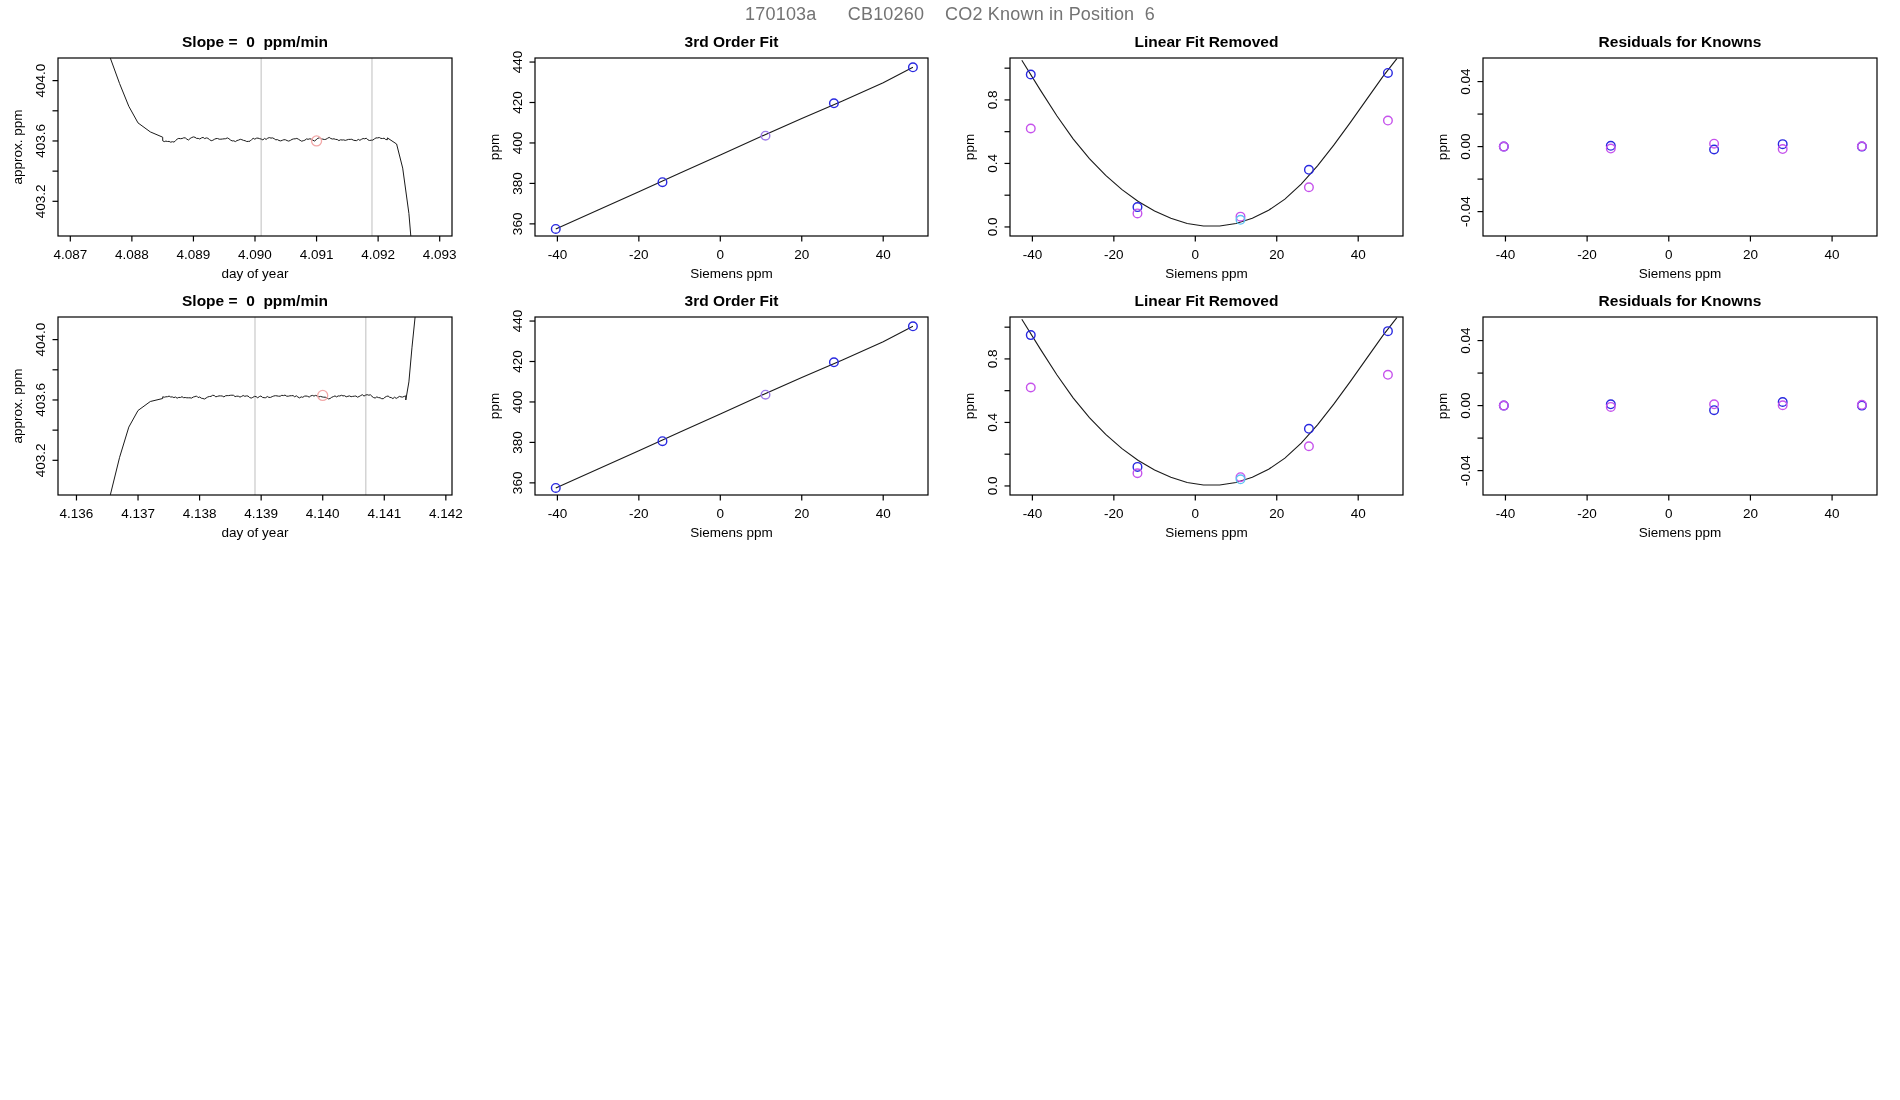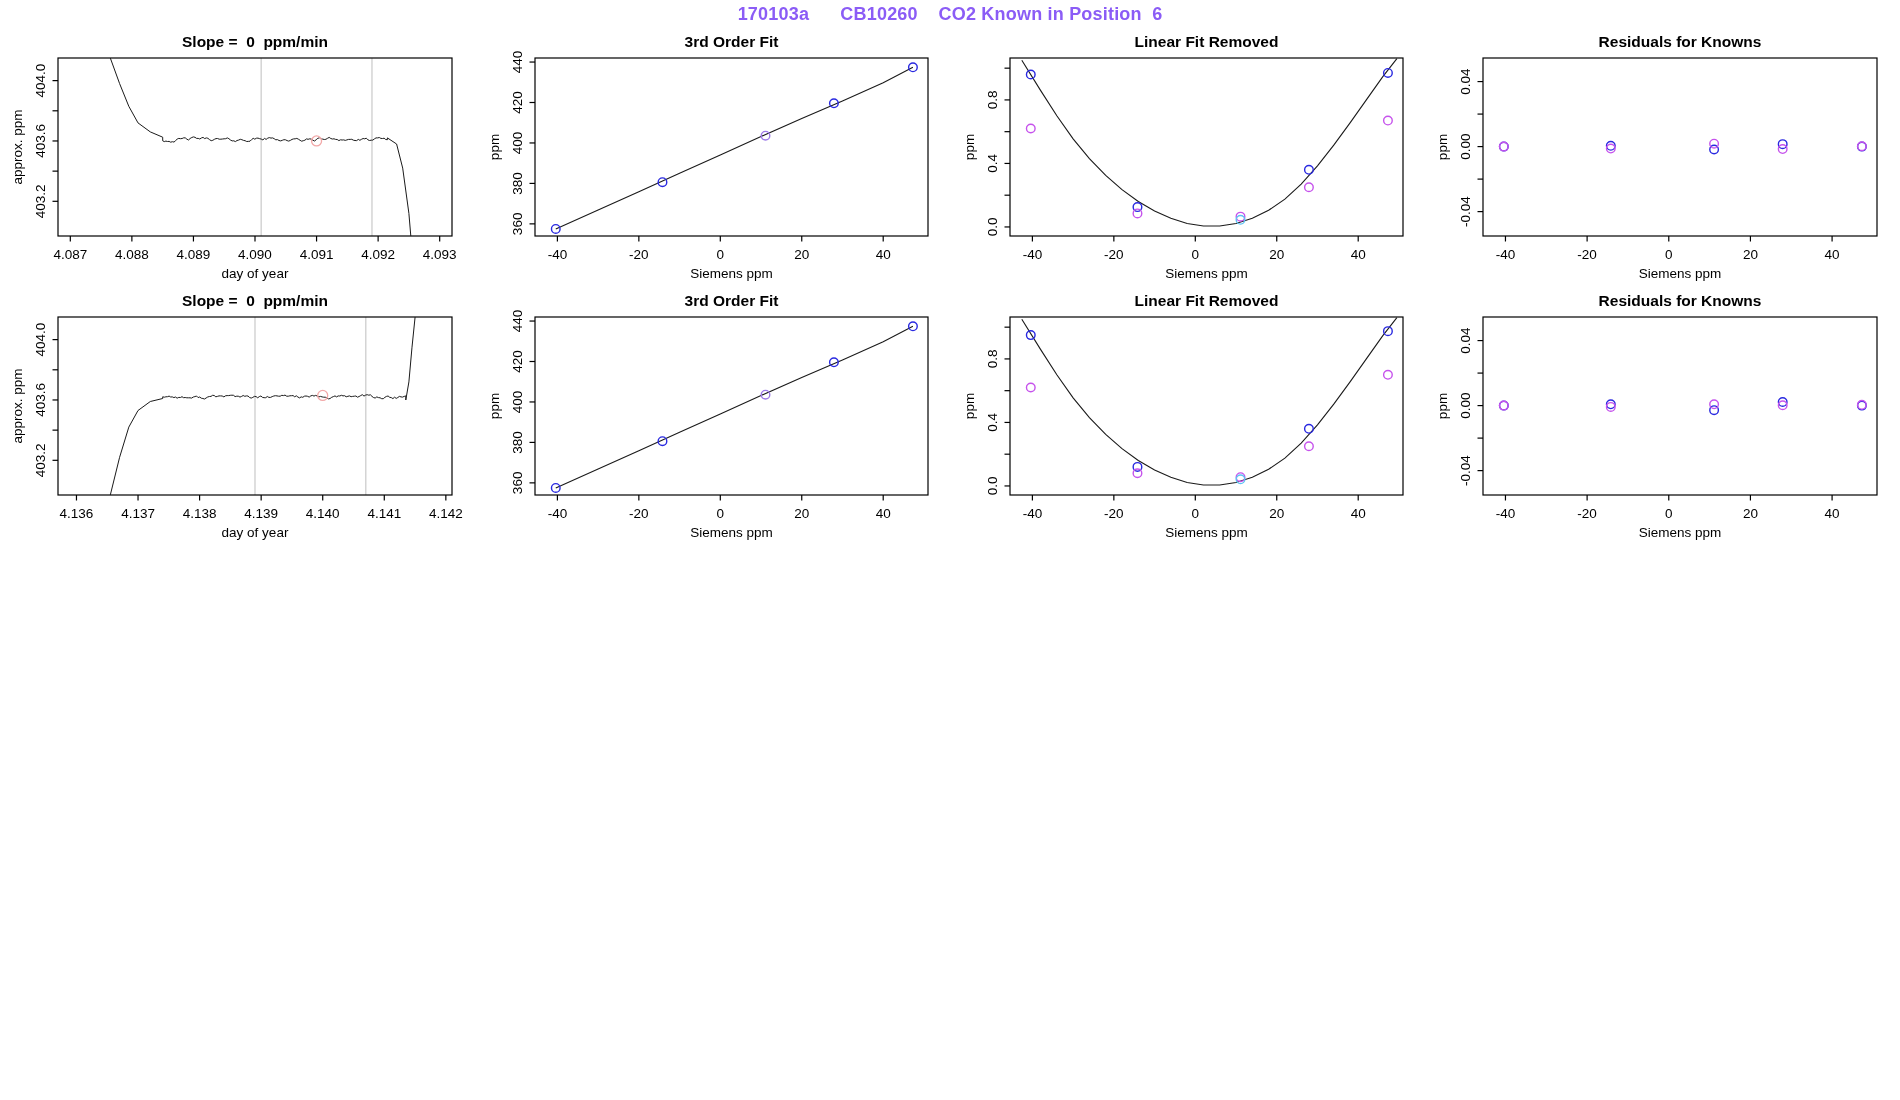--- a/index.html
+++ b/index.html
@@ -1,20 +1,20 @@
 <!DOCTYPE html>
 <html><head>
 <meta charset="utf-8">
 <style>
   html,body{margin:0;padding:0;background:#ffffff;}
   body{width:1900px;height:1100px;overflow:hidden;font-family:"Liberation Sans","DejaVu Sans",sans-serif;}
   .canvas{position:relative;width:1900px;height:1100px;background:#ffffff;}
   .main-title{
     position:absolute;left:0;top:4px;width:1900px;text-align:center;
-    font-size:18px;font-weight:700;color:#8b5cf6;white-space:pre;letter-spacing:0.2px;
+    font-size:18px;font-weight:400;color:#737373;white-space:pre;letter-spacing:0.2px;
   }
   .plot-svg{position:absolute;overflow:visible;}
   svg text{font-family:"Liberation Sans","DejaVu Sans",sans-serif;fill:#000;}
 </style>
 </head>
 <body>
 
 <div class="canvas">
   <div class="main-title">170103a      CB10260    CO2 Known in Position  6</div>
   <div id="plots">

